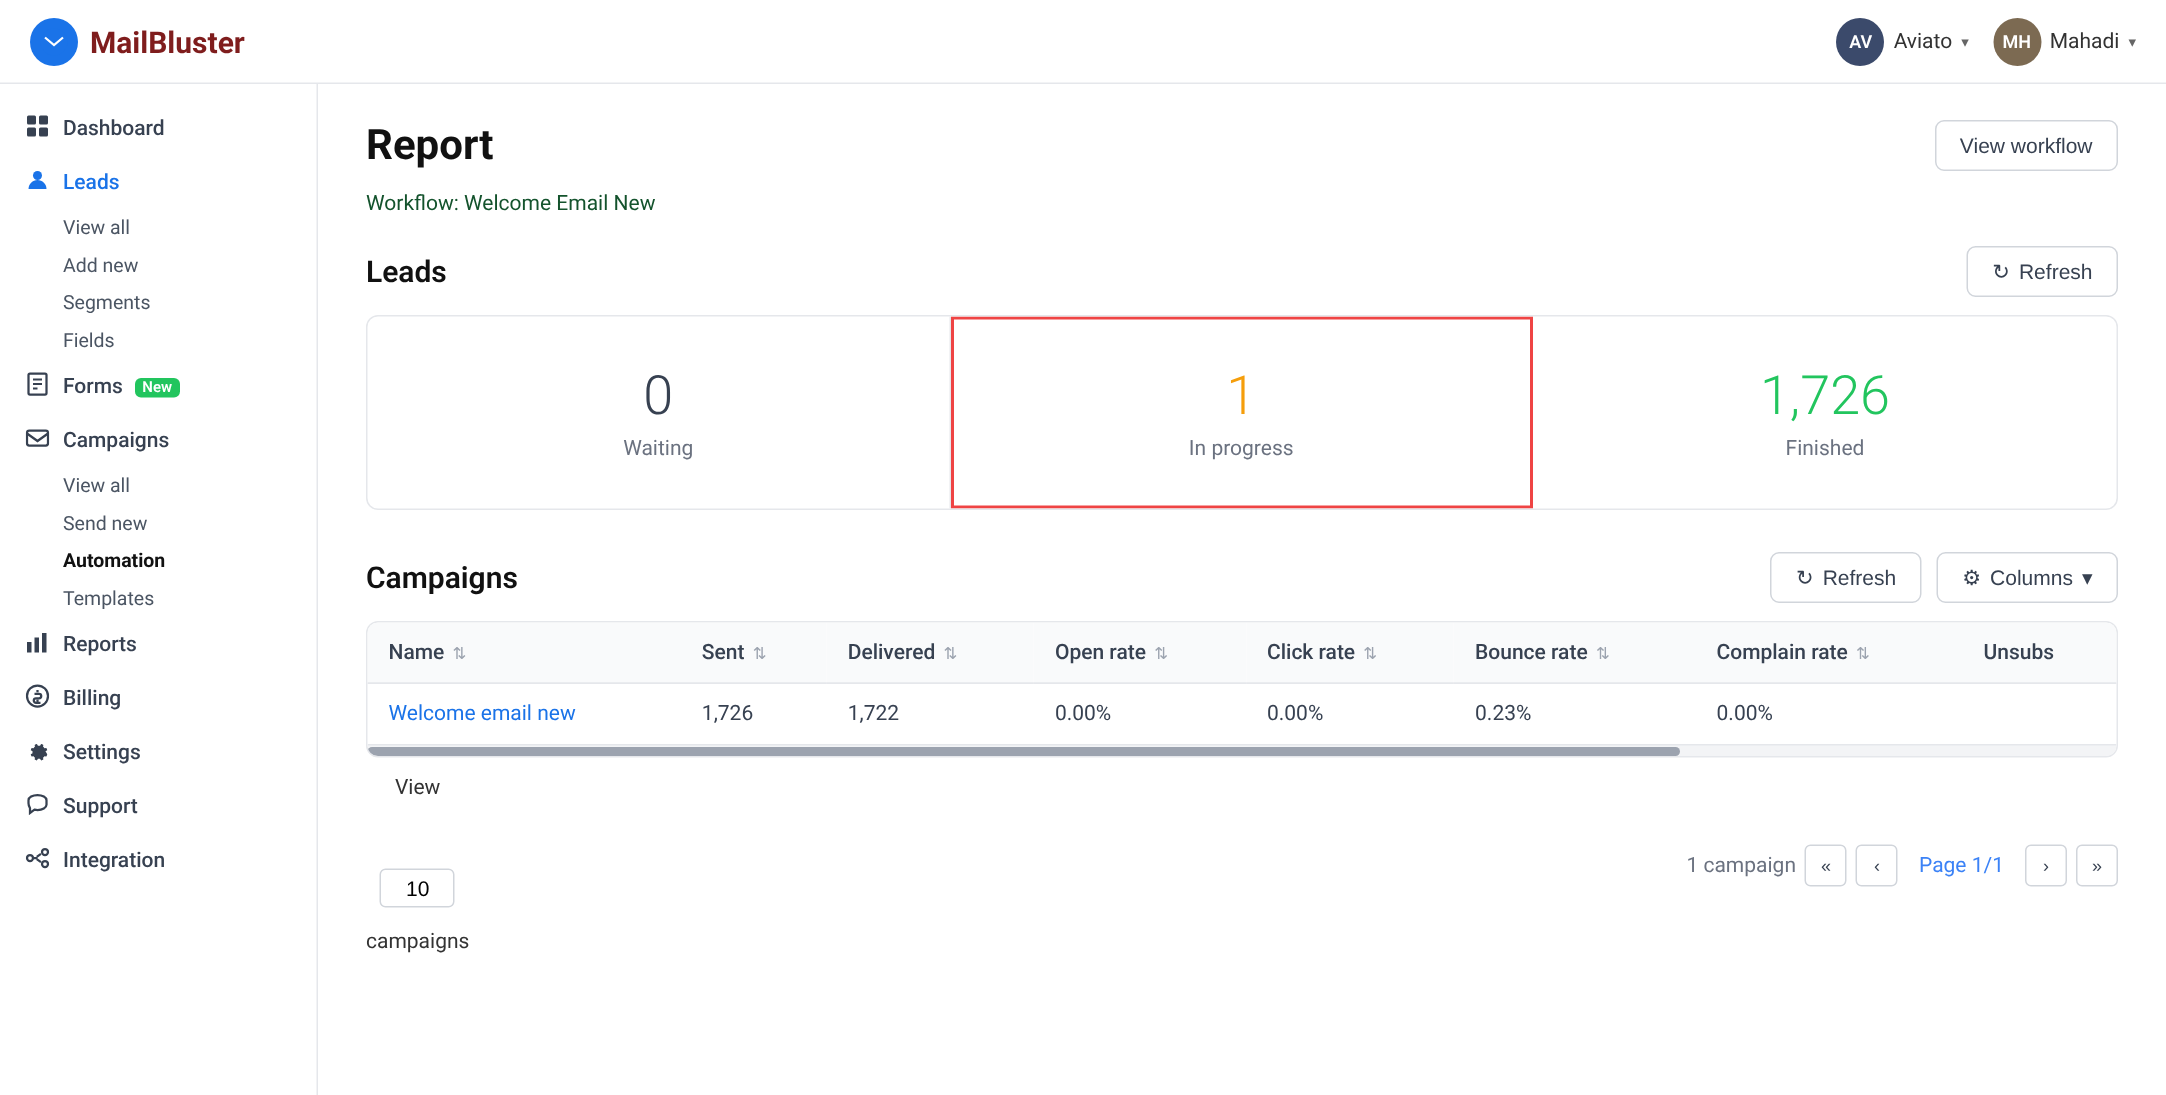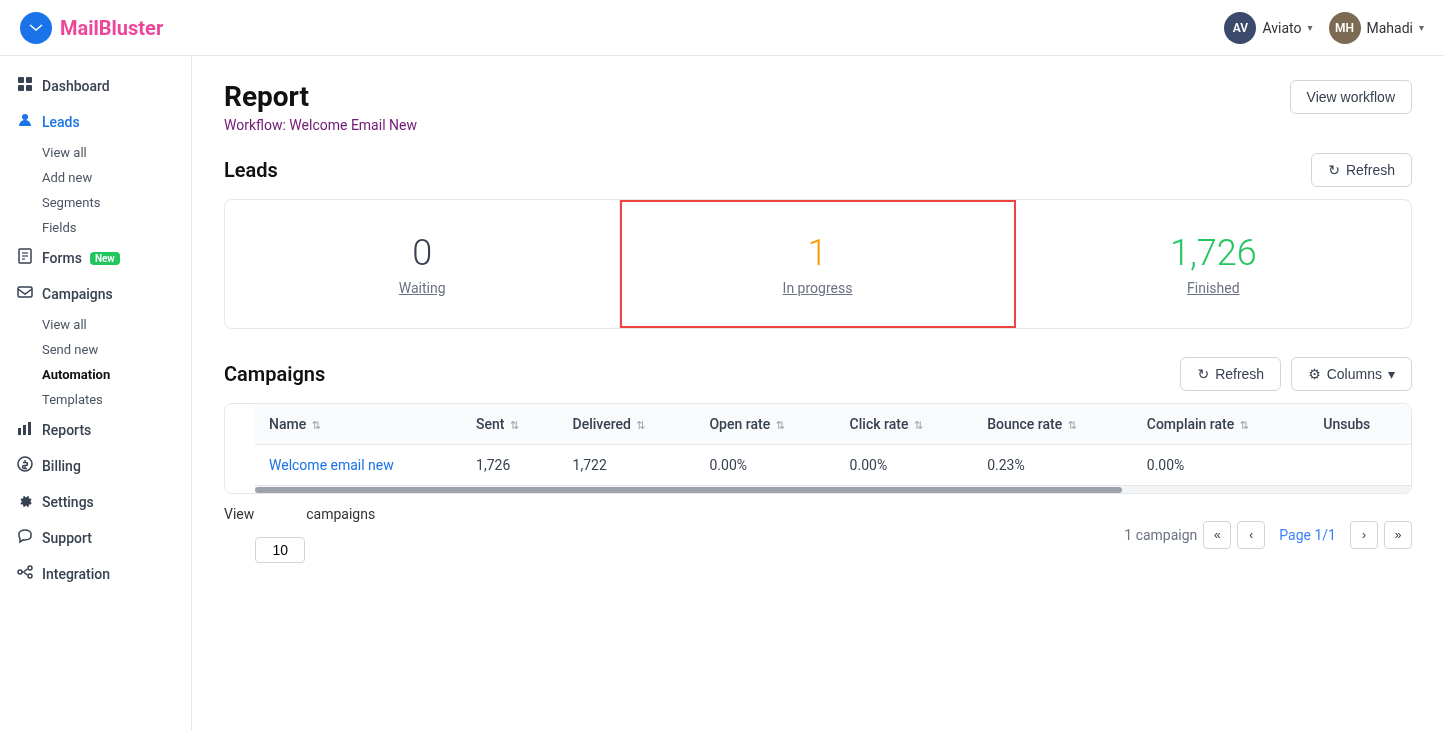--- a/index.html
+++ b/index.html
@@ -4,80 +4,80 @@
   <style>
     * { box-sizing: border-box; margin: 0; padding: 0; }
     body { font-family: -apple-system, BlinkMacSystemFont, 'Segoe UI', Roboto, sans-serif; background: #fff; color: #333; font-size: 14px; display: flex; flex-direction: column; height: 100vh; overflow: hidden; }
 
     
     .topnav {
       display: flex; align-items: center; justify-content: space-between;
       height: 56px; padding: 0 20px; border-bottom: 1px solid #e5e7eb;
       background: #fff; flex-shrink: 0;
     }
-    .topnav-logo { display: flex; align-items: center; gap: 8px; font-size: 20px; font-weight: 700; color: #ec4899; text-decoration: none; }
+    .topnav-logo { display: flex; align-items: center; gap: 8px; font-size: 20px; font-weight: 700; color: #7f1d1d; text-decoration: none; }
     .topnav-logo-icon { width: 32px; height: 32px; background: #1a73e8; border-radius: 50%; display: flex; align-items: center; justify-content: center; color: #fff; font-size: 16px; font-weight: bold; }
     .topnav-right { display: flex; align-items: center; gap: 16px; }
     .topnav-org, .topnav-user { display: flex; align-items: center; gap: 6px; cursor: pointer; font-size: 14px; color: #333; }
     .avatar { width: 32px; height: 32px; border-radius: 50%; background: #555; display: flex; align-items: center; justify-content: center; color: #fff; font-size: 12px; font-weight: 600; }
     .avatar-org { background: #3b4a6b; }
     .avatar-user { background: #7c6a52; }
     .chevron { font-size: 10px; color: #666; }
 
     
     .app-body { display: flex; flex: 1; overflow: hidden; }
 
     
-    .sidebar { width: 192px; border-right: 1px solid #e5e7eb; padding: 12px 0; overflow-y: auto; flex-shrink: 0; }
+    .sidebar { width: 212px; border-right: 1px solid #e5e7eb; padding: 12px 0; overflow-y: auto; flex-shrink: 0; }
     .sidebar-nav-item { display: flex; align-items: center; gap: 8px; padding: 8px 16px; cursor: pointer; color: #374151; font-size: 14px; font-weight: 500; text-decoration: none; }
     .sidebar-nav-item.active { color: #1a73e8; }
     .sidebar-nav-item .nav-icon { width: 18px; text-align: center; font-size: 16px; }
     .sidebar-sub-item { padding: 5px 16px 5px 42px; cursor: pointer; color: #4b5563; font-size: 13px; display: block; text-decoration: none; }
     .sidebar-sub-item.bold { font-weight: 700; color: #111; }
     .badge-new { background: #22c55e; color: #fff; font-size: 10px; padding: 1px 5px; border-radius: 4px; font-weight: 600; }
 
     
     .main { flex: 1; overflow-y: auto; padding: 24px 32px; }
 
     
     .report-header { display: flex; align-items: flex-start; justify-content: space-between; margin-bottom: 20px; }
     .report-title { font-size: 28px; font-weight: 700; color: #111; }
-    .report-subtitle { font-size: 14px; color: #701a75; margin-top: 4px; }
+    .report-subtitle { font-size: 14px; color: #14532d; margin-top: 15px; }
     .btn-outline { border: 1px solid #d1d5db; background: #fff; padding: 8px 16px; border-radius: 6px; cursor: pointer; font-size: 14px; color: #374151; display: flex; align-items: center; gap: 6px; }
 
     
     .section { margin-bottom: 28px; }
     .section-header { display: flex; align-items: center; justify-content: space-between; margin-bottom: 12px; }
     .section-title { font-size: 20px; font-weight: 600; color: #111; }
 
     
     .stats-grid { display: grid; grid-template-columns: 1fr 1fr 1fr; border: 1px solid #e5e7eb; border-radius: 8px; overflow: hidden; }
     .stat-card { padding: 32px 24px; text-align: center; border-right: 1px solid #e5e7eb; }
     .stat-card:last-child { border-right: none; }
     .stat-card.highlighted { outline: 2px solid #ef4444; outline-offset: -2px; }
     .stat-value { font-size: 36px; font-weight: 300; color: #374151; }
     .stat-value.orange { color: #f59e0b; }
     .stat-value.green { color: #22c55e; }
-    .stat-label { font-size: 14px; color: #6b7280; margin-top: 6px; text-decoration: underline; }
+    .stat-label { font-size: 14px; color: #6b7280; margin-top: 6px; }
 
     
     .campaigns-header { display: flex; align-items: center; gap: 10px; }
-    .table-container { border: 1px solid #e5e7eb; border-radius: 8px; overflow: hidden; padding-left: 30px; }
+    .table-container { border: 1px solid #e5e7eb; border-radius: 8px; overflow: hidden; }
     table { width: 100%; border-collapse: collapse; font-size: 14px; }
     th { padding: 12px 14px; text-align: left; background: #f9fafb; color: #374151; font-weight: 500; border-bottom: 1px solid #e5e7eb; white-space: nowrap; }
     th .sort-icon { color: #9ca3af; font-size: 11px; margin-left: 2px; }
     td { padding: 12px 14px; border-bottom: 1px solid #f3f4f6; color: #374151; }
     tr:last-child td { border-bottom: none; }
     .link { color: #1a73e8; text-decoration: none; cursor: pointer; }
     .scrollbar-row { height: 8px; background: #f3f4f6; border-top: 1px solid #e5e7eb; position: relative; }
     .scrollbar-thumb { position: absolute; left: 0; top: 1px; width: 75%; height: 6px; background: #9ca3af; border-radius: 3px; }
 
     
     .pagination { display: flex; align-items: center; justify-content: space-between; margin-top: 12px; }
-    .pagination-left { display: flex; align-items: flex-start; gap: 1px; }
+    .pagination-left { display: flex; align-items: center; gap: 15px; flex-direction: column; }
     .pagination-input { width: 50px; padding: 4px 8px; border: 1px solid #d1d5db; border-radius: 4px; text-align: center; font-size: 14px; margin-top: 31px; }
     .pagination-right { display: flex; align-items: center; gap: 6px; color: #6b7280; font-size: 14px; }
     .page-btn { width: 28px; height: 28px; border: 1px solid #d1d5db; background: #fff; border-radius: 4px; cursor: pointer; display: flex; align-items: center; justify-content: center; color: #374151; font-size: 12px; }
     .page-info { padding: 4px 8px; font-size: 14px; color: #3b82f6; }
   </style>
 </head>
 <body>
 
 <nav class="topnav">
   <a class="topnav-logo">

